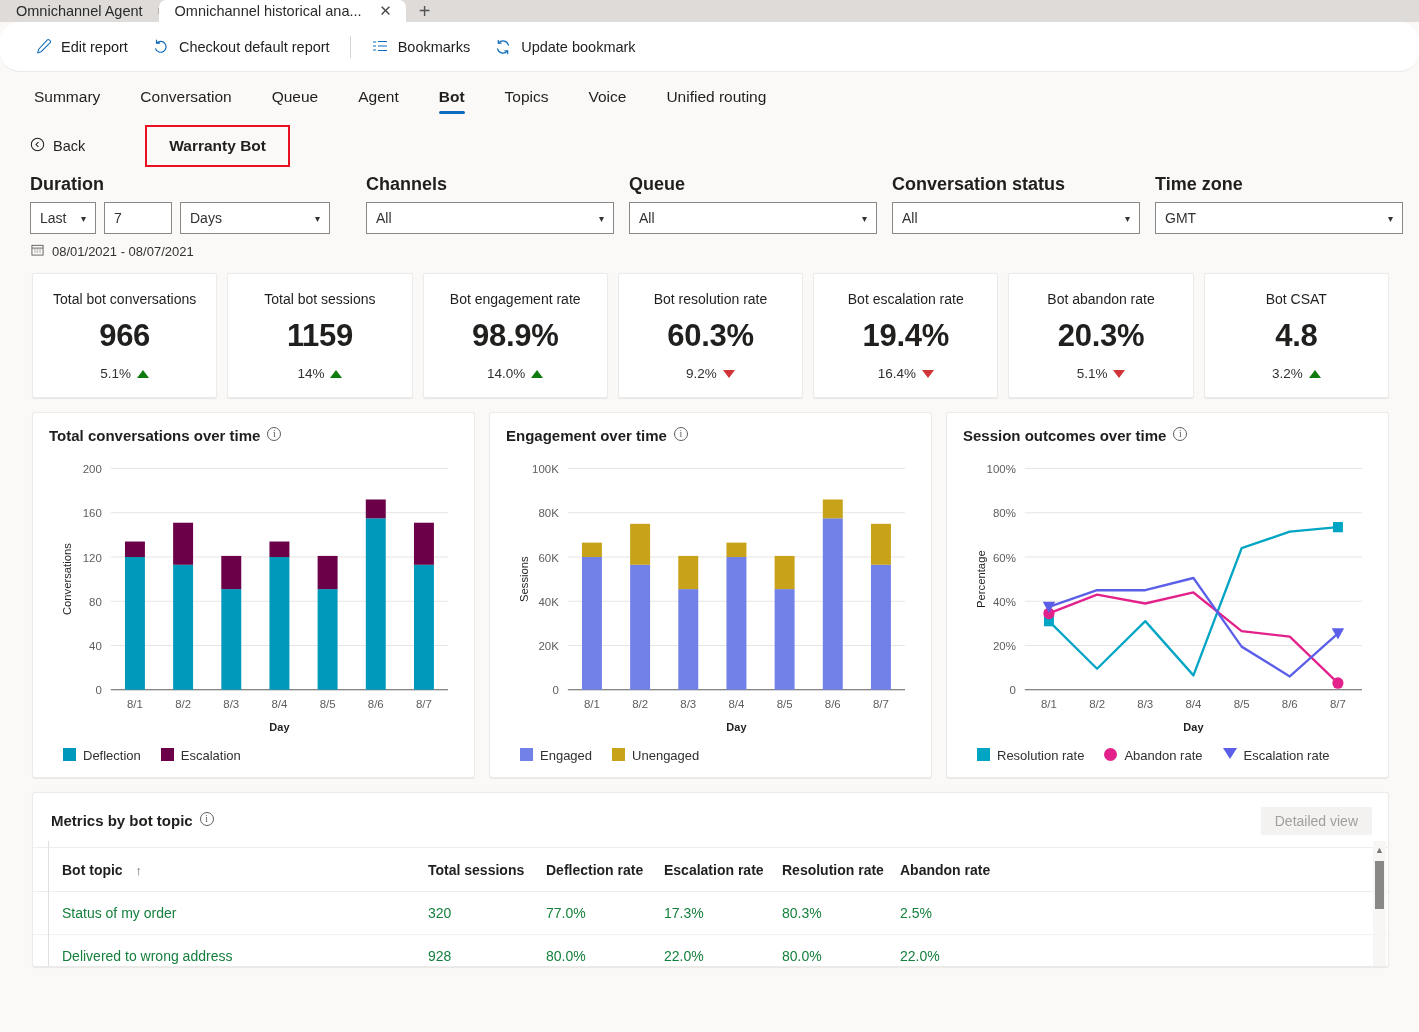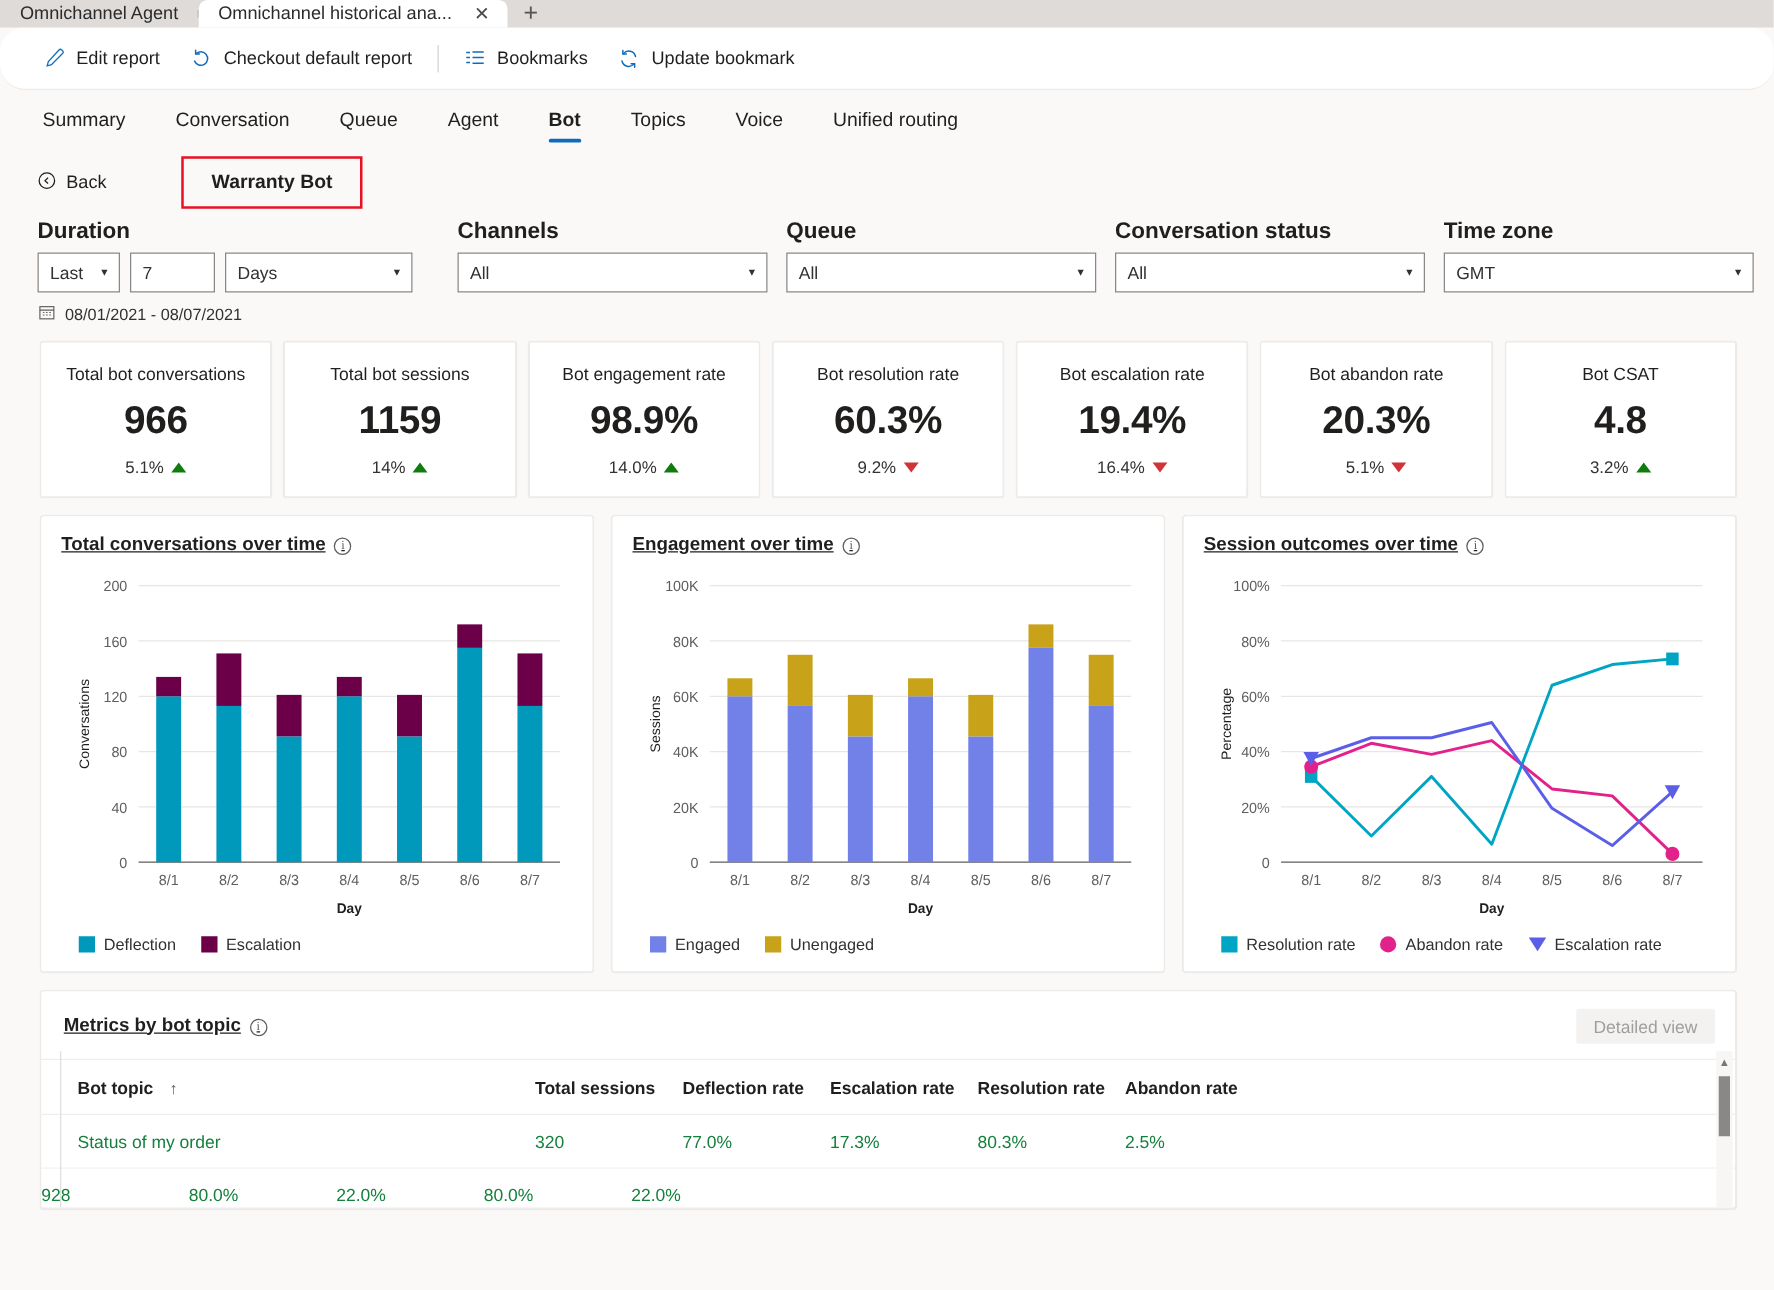--- a/index.html
+++ b/index.html
@@ -118,30 +118,30 @@
   
   .chartrow { display: flex; gap: 14px; padding: 14px 30px 0 32px; }
   .card {
     background: #fff; border: 1px solid #edebe9; border-radius: 3px;
     box-shadow: 0 0.3px 0.9px rgba(0,0,0,.07);
     flex: 1; height: 366px; padding: 14px 16px 10px 16px;
     display: flex; flex-direction: column;
   }
   .cardtitle {
     font-size: 15px; font-weight: bold; color: #201f1e;
-    display: flex; align-items: flex-end; gap: 7px; margin-bottom: 2px; text-decoration: underline;
+    display: flex; align-items: flex-start; gap: 7px; margin-bottom: 2px;
   }
   .info {
     width: 14px; height: 14px; border: 1.2px solid #605e5c; border-radius: 50%;
     font-size: 10px; line-height: 12px; text-align: center; color: #605e5c;
     font-weight: normal; font-family: "Liberation Serif", serif;
   }
   .plotwrap { flex: 1; position: relative; }
   .legend { display: flex; gap: 20px; align-items: center; padding-left: 14px; height: 24px; }
-  .legitem { display: flex; align-items: center; gap: 7px; font-size: 13px; color: #323130; }
+  .legitem { display: flex; gap: 7px; font-size: 13px; color: #323130; }
   .swatch { width: 13px; height: 13px; }
   .swatch.circle { border-radius: 50%; }
   .swatch.tridown { width: 0; height: 0; border-left: 7px solid transparent; border-right: 7px solid transparent; border-top: 11px solid #5b5fe8; }
 
   svg text { font-family: "Liberation Sans", sans-serif; }
 
   
   .tablecard {
     background: #fff; border: 1px solid #edebe9; border-radius: 3px;
     margin: 14px 30px 0 32px; height: 175px; position: relative;
@@ -572,20 +572,21 @@
   <div class="trow">
     <div class="c0">Status of my order</div>
     <div class="cn">320</div>
     <div class="cn">77.0%</div>
     <div class="cn">17.3%</div>
     <div class="cn">80.3%</div>
     <div class="cn">2.5%</div>
   </div>
 
   <div class="trow">
+    <div class="c0">Delivered to wrong address</div>
     <div class="cn">928</div>
     <div class="cn">80.0%</div>
     <div class="cn">22.0%</div>
     <div class="cn">80.0%</div>
     <div class="cn">22.0%</div>
   </div>
 
   <div class="vtrackleft"></div>
   <div class="vscroll">
     <div class="up">▲</div>

